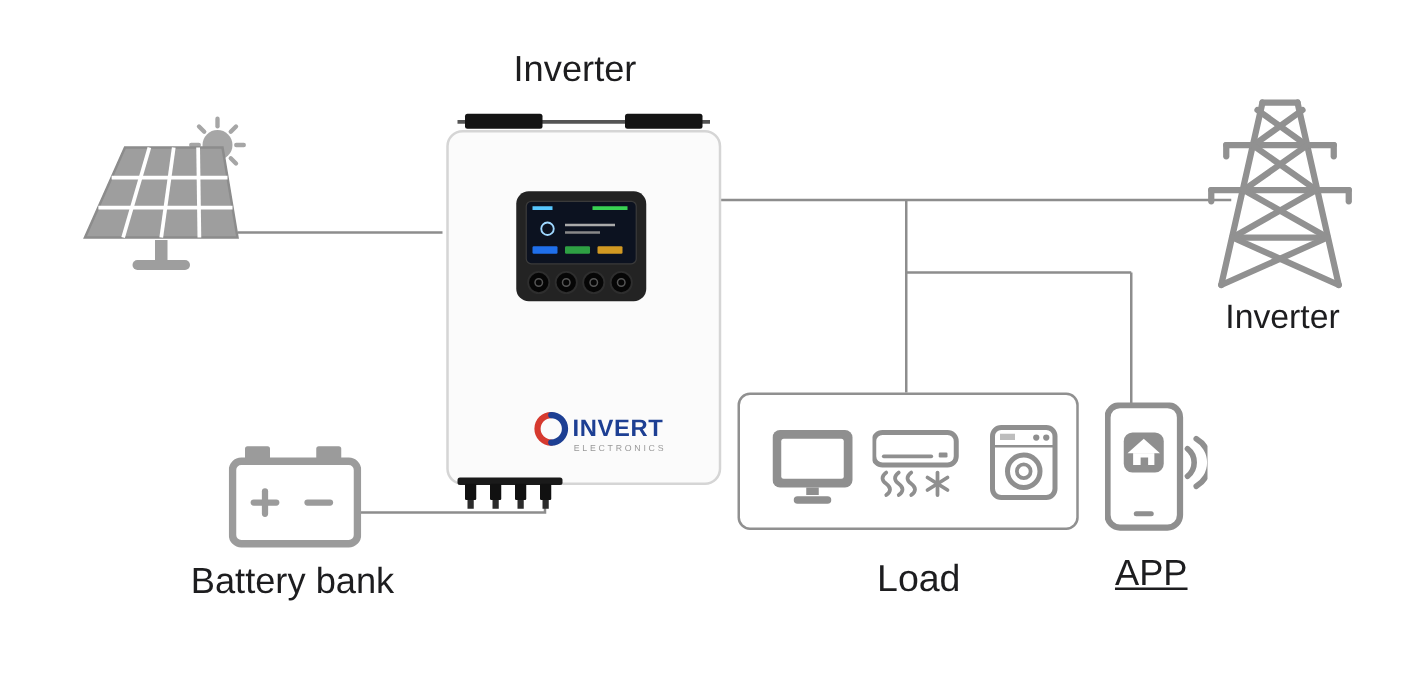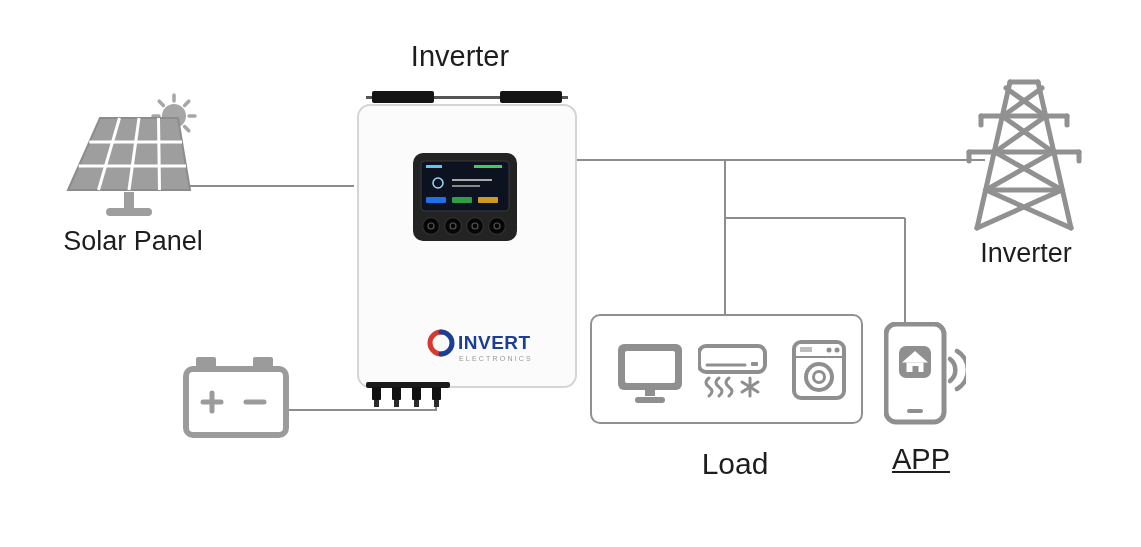--- a/index.html
+++ b/index.html
@@ -28,22 +28,22 @@
       <path d="M190,186 H354"></path>
       <path d="M576,160 H985"></path>
       <path d="M725,160 V314"></path>
       <path d="M725,218 H905"></path>
       <path d="M905,218 V326"></path>
       <path d="M288,410 H436 V404"></path>
     </g>
   </svg>
 
   <div class="label lbl-title">Inverter</div>
-  <div class="label lbl-solar">Solar Panel</div>
   <div class="label lbl-utility">Inverter</div>
+  <div class="label lbl-battery">Battery bank</div>
   <div class="label lbl-load">Load</div>
   <div class="label lbl-app">APP</div>
 
   <svg class="abs" style="left:58px;top:92px;" width="150" height="141">
     <g>
       <g stroke="#a6a6a6" stroke-width="3.5" stroke-linecap="round">
         <line x1="116" y1="9" x2="116" y2="3"></line>
         <line x1="116" y1="39" x2="116" y2="45"></line>
         <line x1="131" y1="24" x2="137" y2="24"></line>
         <line x1="101" y1="24" x2="95" y2="24"></line>

